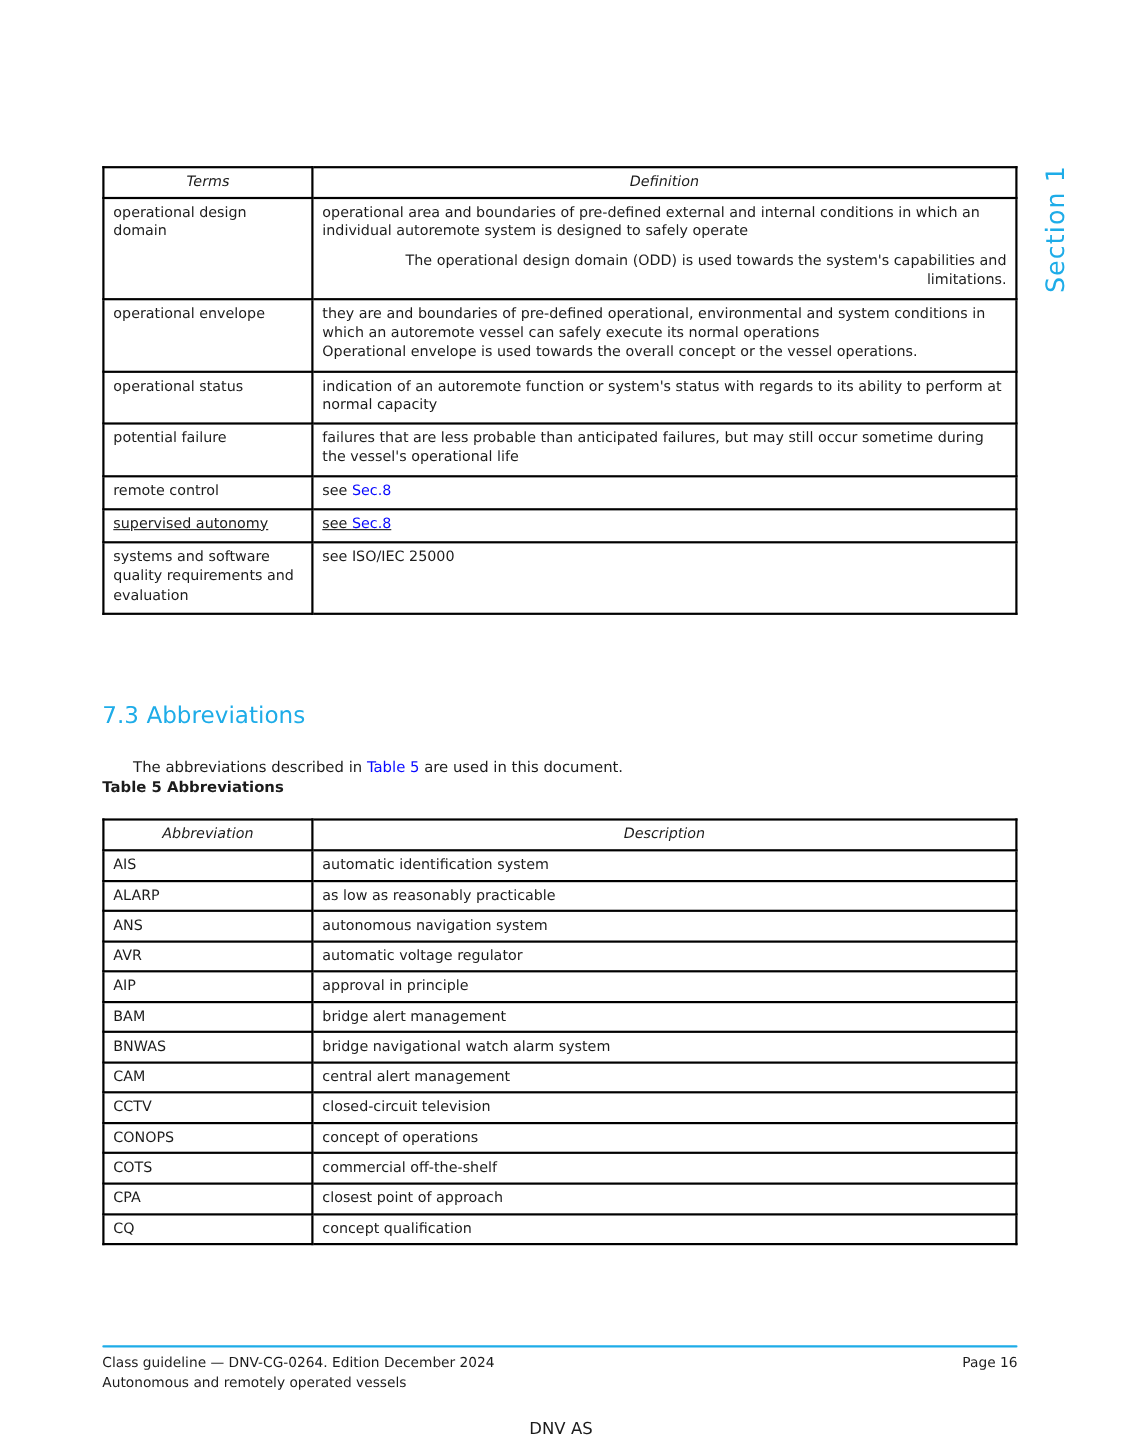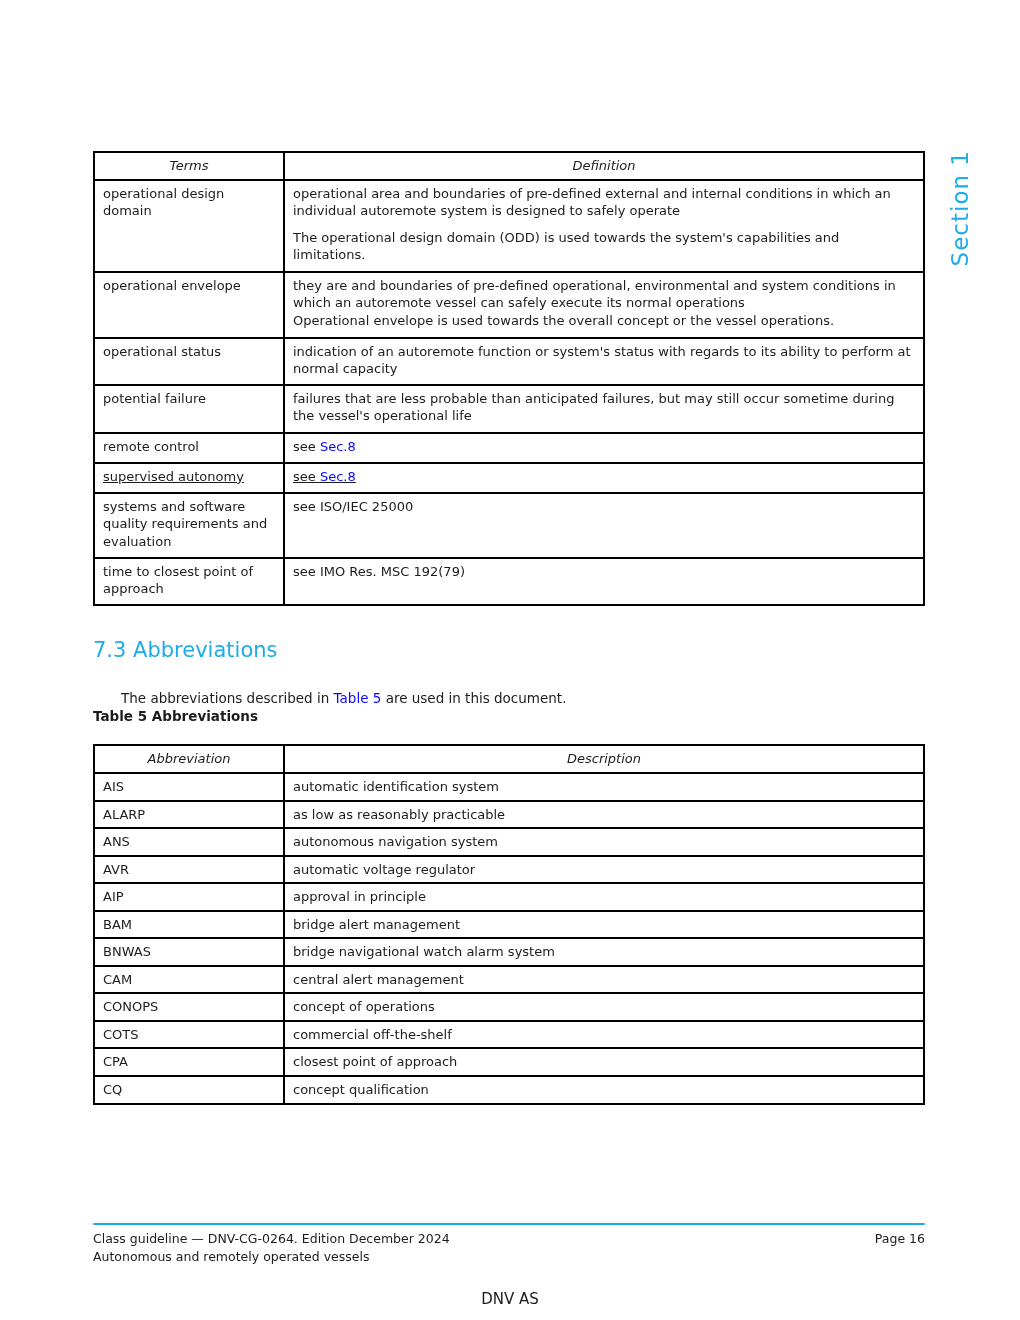--- a/index.html
+++ b/index.html
@@ -28,21 +28,21 @@
     padding: 4px 8px;
     overflow: hidden;
   }
   table.doc-table th {
     font-style: italic;
     font-weight: normal;
     text-align: center;
     height: 27px;
   }
   .col-term { width: 190px; }
-  .para + .para { margin-top: 9px; }
+  .para + .para { margin-top: 9px; text-align: right; }
 
   
   #terms-table tbody tr:nth-child(1) td { height: 92px; }
   #terms-table tbody tr:nth-child(2) td { height: 66px; }
   #terms-table tbody tr:nth-child(3) td { height: 47px; }
   #terms-table tbody tr:nth-child(4) td { height: 48px; }
   #terms-table tbody tr:nth-child(5) td { height: 30px; }
   #terms-table tbody tr:nth-child(6) td { height: 30px; text-decoration: underline; }
   #terms-table tbody tr:nth-child(7) td { height: 65px; }
   #terms-table tbody tr:nth-child(8) td { height: 47px; }
@@ -154,26 +154,20 @@
           <td>
             <div class="para"><span>see </span><span class="doc-link">Sec.8</span></div>
           </td>
         </tr>
         <tr>
           <td>systems and software quality requirements and evaluation</td>
           <td>
             <div class="para"><span>see ISO/IEC 25000</span></div>
           </td>
         </tr>
-        <tr>
-          <td>time to closest point of approach</td>
-          <td>
-            <div class="para"><span>see IMO Res. MSC 192(79)</span></div>
-          </td>
-        </tr>
       </tbody>
   </table>
 </div>
 
 <h2 class="content-abs section-heading">7.3 Abbreviations</h2>
 
 <p class="content-abs intro-para" id="intro-para"><span>The abbreviations described in </span><span class="doc-link">Table 5</span><span> are used in this document.</span></p>
 
 <p class="content-abs table-caption">Table 5 Abbreviations</p>
 
@@ -216,20 +210,24 @@
         </tr>
         <tr>
           <td>BNWAS</td>
           <td>bridge navigational watch alarm system</td>
         </tr>
         <tr>
           <td>CAM</td>
           <td>central alert management</td>
         </tr>
         <tr>
+          <td>CCTV</td>
+          <td>closed-circuit television</td>
+        </tr>
+        <tr>
           <td>CONOPS</td>
           <td>concept of operations</td>
         </tr>
         <tr>
           <td>COTS</td>
           <td>commercial off-the-shelf</td>
         </tr>
         <tr>
           <td>CPA</td>
           <td>closest point of approach</td>

